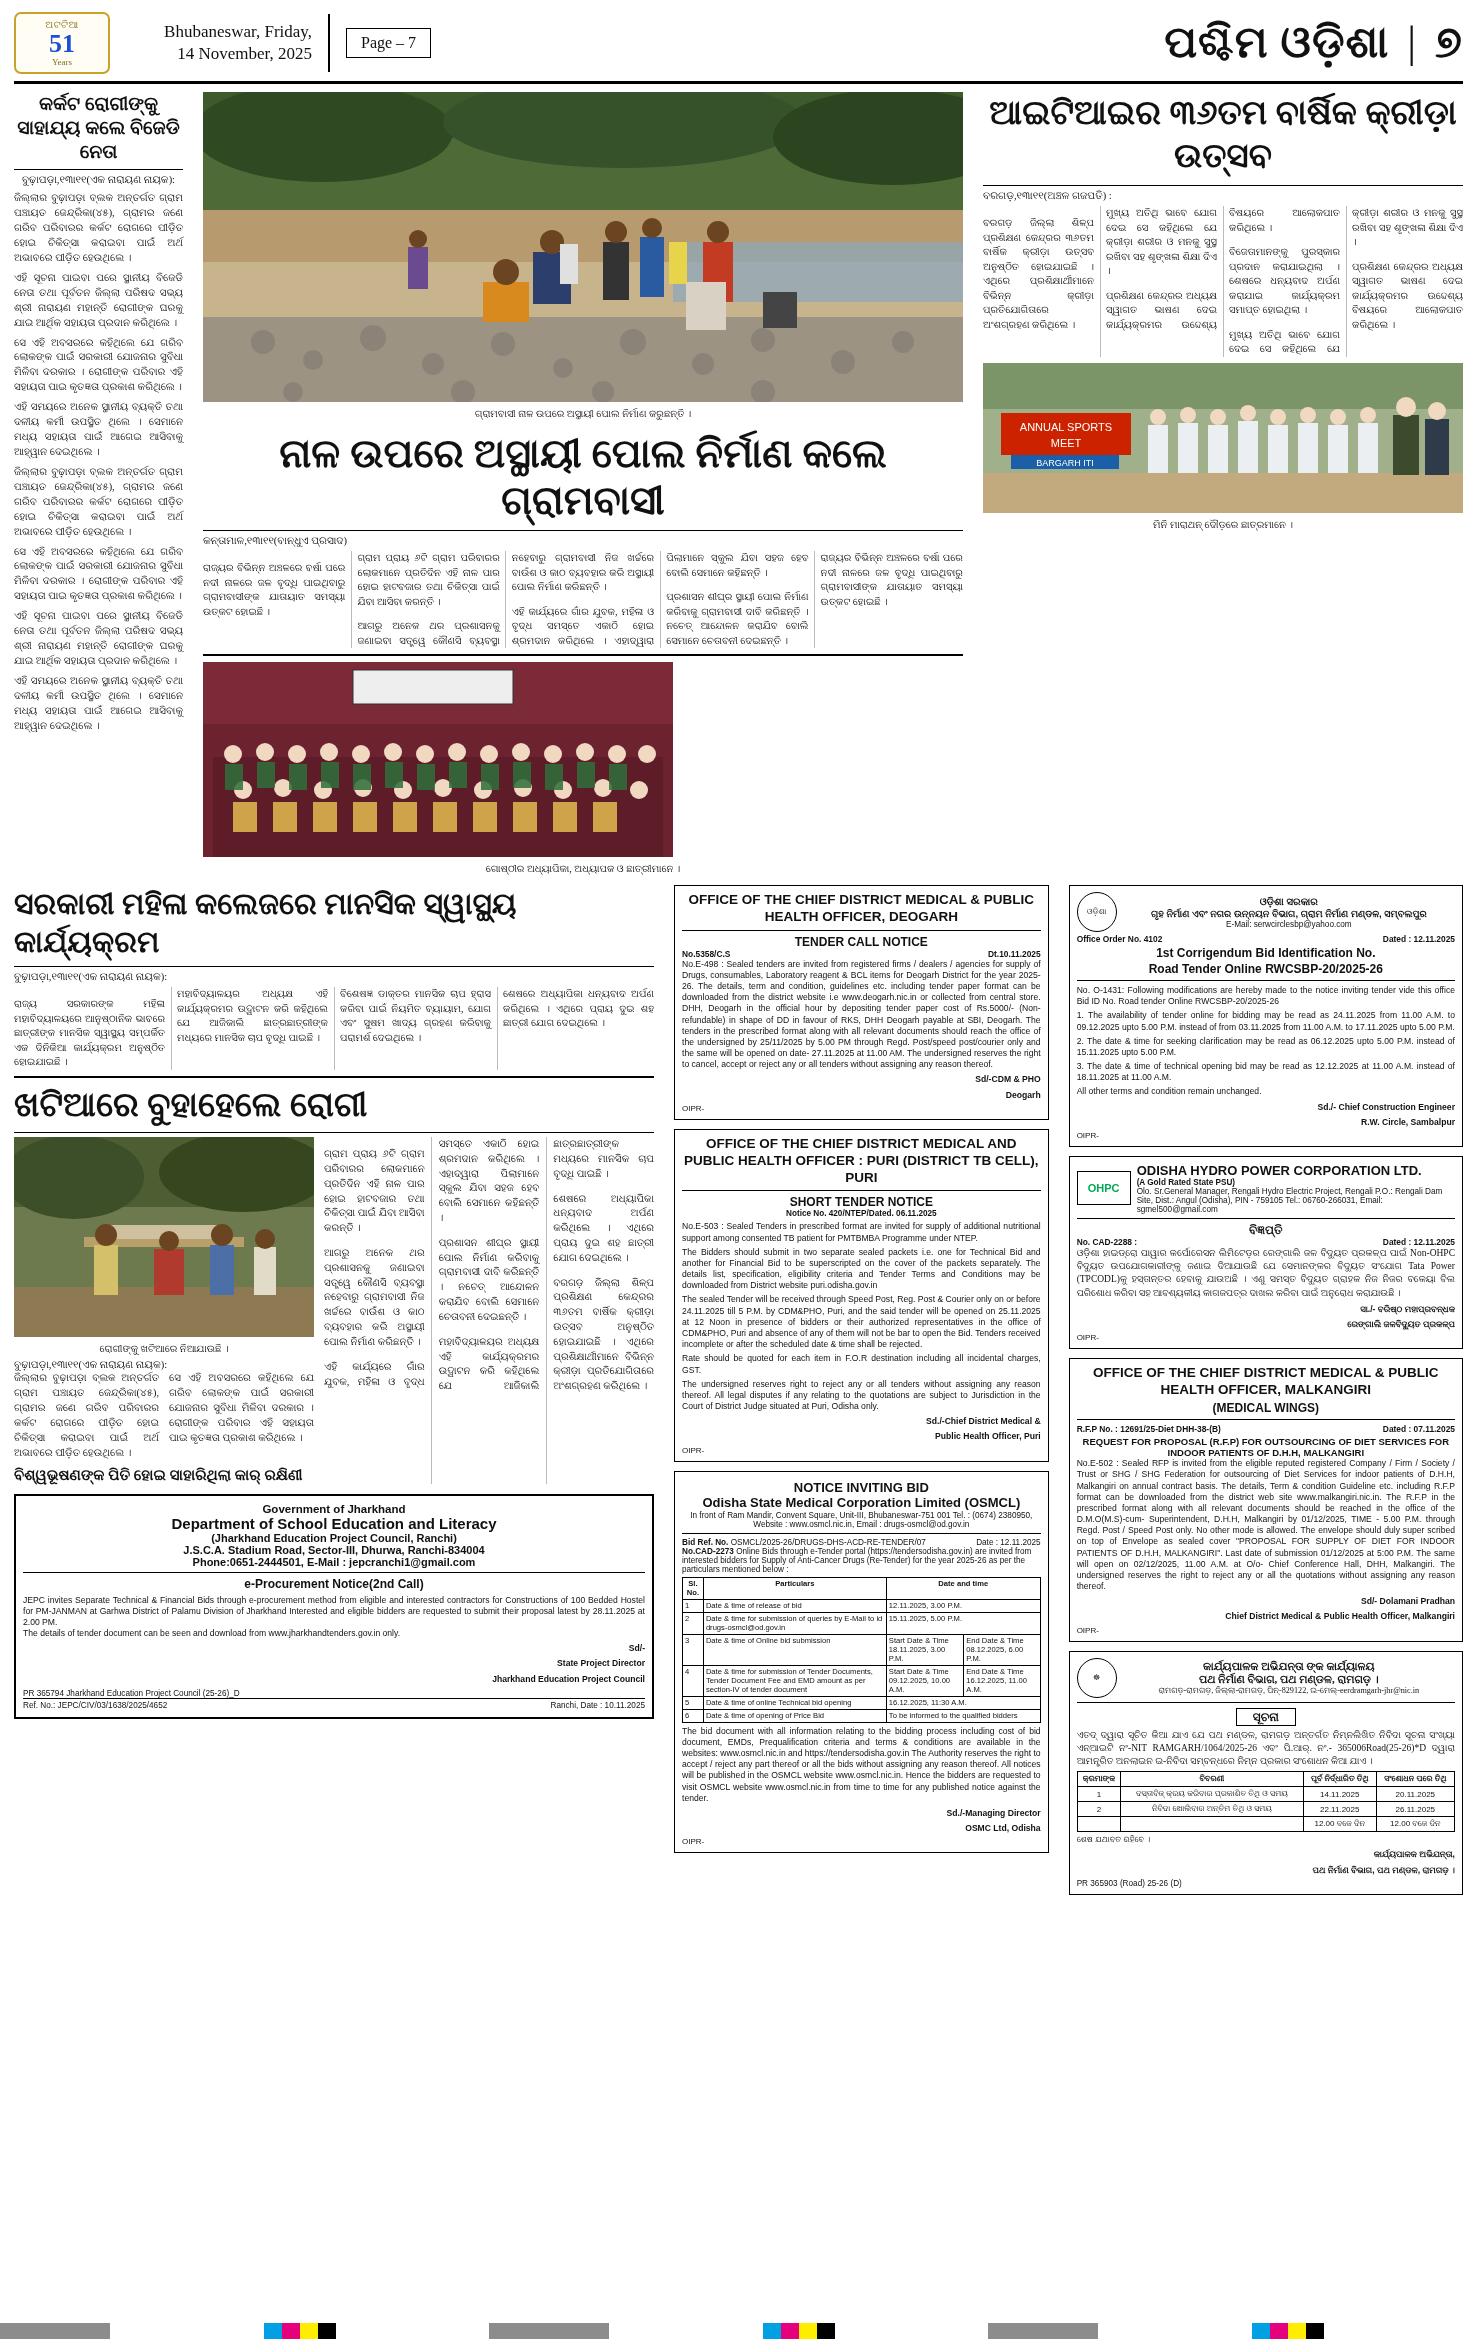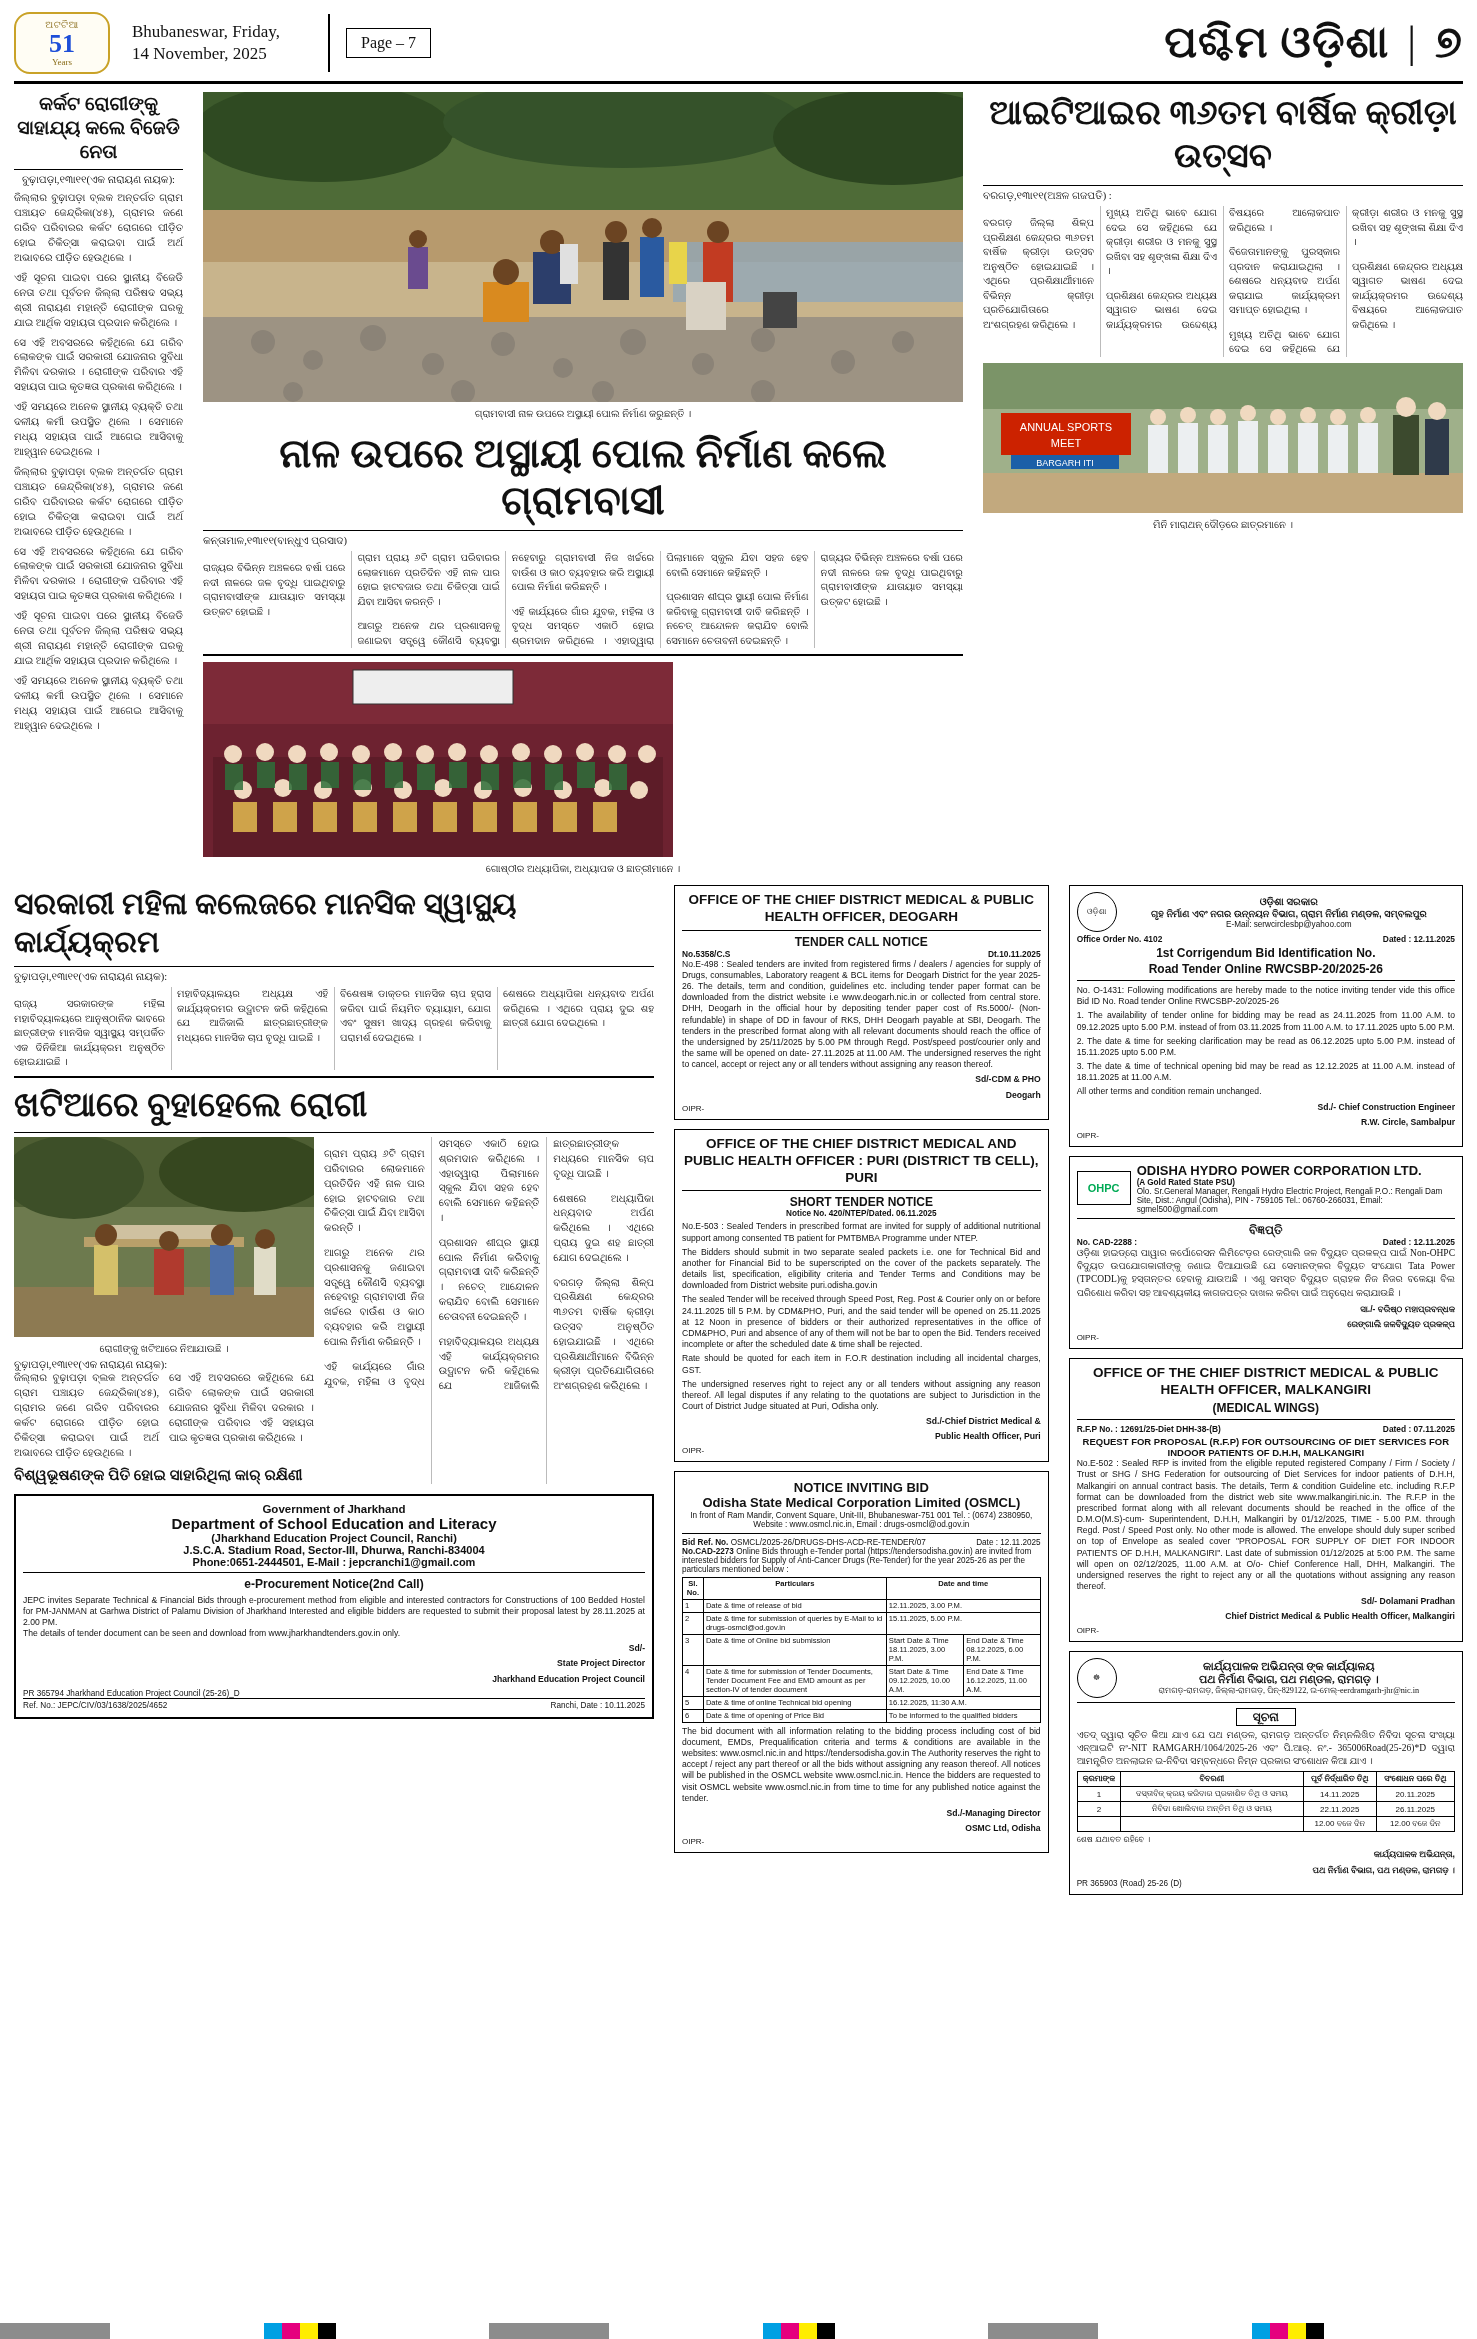--- a/index.html
+++ b/index.html
@@ -9,26 +9,26 @@
     height: 2339px;
     background: #ffffff;
     font-family: "Liberation Serif", serif;
     color: #111;
     position: relative;
   }
   .page { position:relative; width:1477px; height:2339px; padding:10px 14px; }
 
   
   .masthead { display:flex; align-items:center; border-bottom:3px solid #000; padding-bottom:6px; height:74px; }
-  .logo-badge { width:96px; height:62px; border:2px solid #c9a227; border-radius:16px; display:flex; flex-direction:column;
+  .logo-badge { width:96px; height:62px; border:2px solid #c9a227; border-radius:7px; display:flex; flex-direction:column;
                 align-items:center; justify-content:center; background:#fffdf4; }
   .logo-badge .wreath { font-size:10px; color:#8a6d1a; letter-spacing:.5px; }
   .logo-badge .num { font-size:26px; font-weight:bold; color:#1d4ed8; line-height:1; font-family:"Liberation Serif",serif;}
   .logo-badge .yrs { font-size:9px; color:#8a6d1a; }
-  .place-date { margin-left:22px; font-size:17px; line-height:1.25; text-align:left; width:180px;}
+  .place-date { margin-left:22px; font-size:17px; line-height:1.25; text-align:right; width:180px;}
   .vline { width:2px; background:#000; height:58px; margin:0 16px; }
   .page-num { border:1px solid #000; padding:5px 14px; font-size:16px; }
   .masthead-title { margin-left:auto; font-size:44px; font-weight:bold; letter-spacing:1px; display:flex; align-items:center; gap:18px;}
   .masthead-title .sep { font-weight:400; }
   .masthead-title .pg { font-size:44px; font-weight:bold;}
 
   
   .cols { display:flex; gap:20px; margin-top:8px; }
   .col { }
   .c1 { width:186px; }

